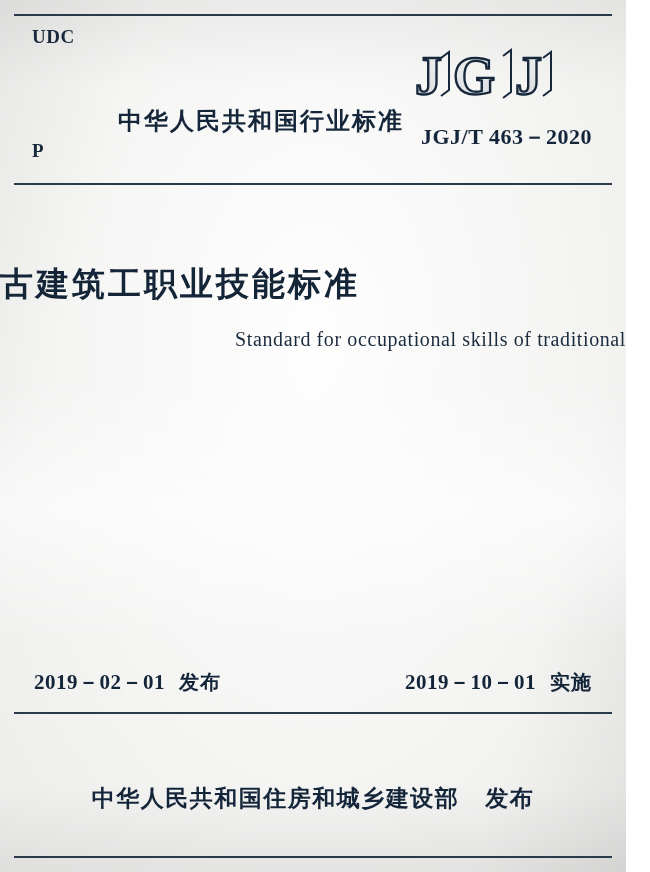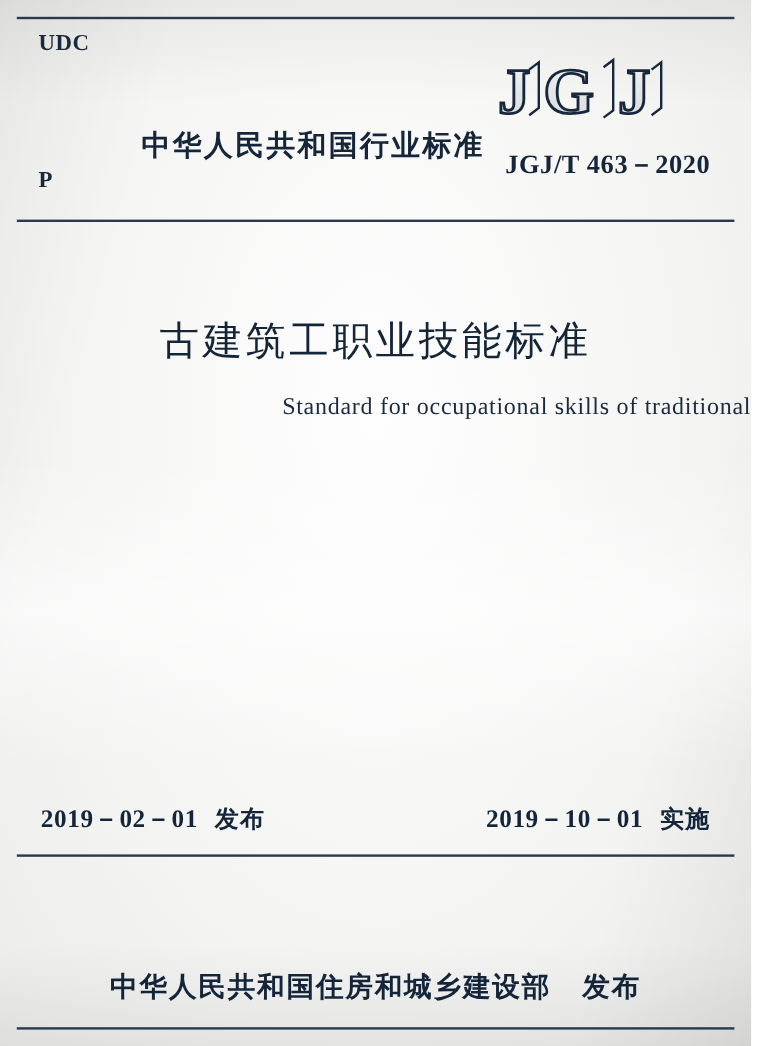--- a/index.html
+++ b/index.html
@@ -113,23 +113,22 @@
     margin-top: 6px;
     letter-spacing: 0.5px;
     font-family: "DejaVu Sans", sans-serif;
     white-space: nowrap;
   }
 
   .title-cn {
     position: absolute;
     left: 0; right: 0;
     top: 262px;
-    text-align: center;
     font-size: 33px;
-    font-weight: normal;
+    font-weight: bold;
     letter-spacing: 3px;
     color: #152538;
     font-family: "DejaVu Sans", sans-serif;
   }
 
   .title-en {
     position: absolute;
     left: 0; right: 0;
     top: 322px;
     text-align: right;
@@ -174,21 +173,20 @@
     position: absolute;
     left: 0; right: 0;
     top: 783px;
     text-align: center;
     color: #14253a;
     font-size: 23px;
     font-weight: bold;
     letter-spacing: 1.5px;
     font-family: Liberation Sans, sans-serif;
     white-space: nowrap;
-    margin-top: 24px;
   }
   .publisher .pub-suffix {
     margin-left: 26px;
   }
 </style>
 </head>
 <body>
 
 <div class="page">
   <div class="paper-tex"></div>

